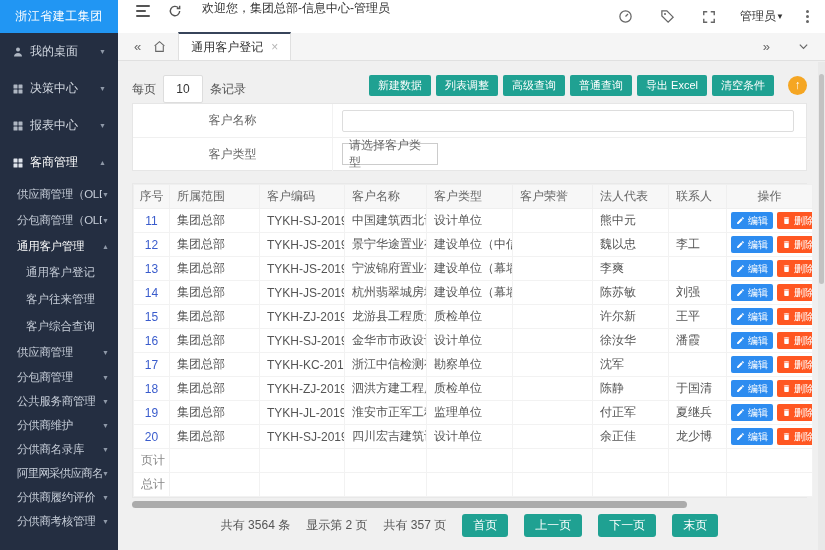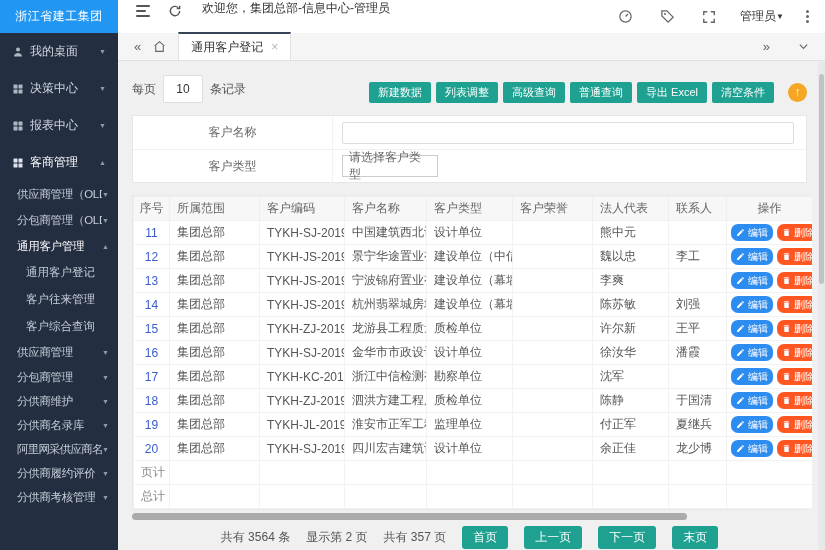--- a/index.html
+++ b/index.html
@@ -33,21 +33,21 @@
   .kebab i { width:3px; height:3px; border-radius:50%; background:#666; }
 
   .tabbar { height:28px; background:#f5f5f5; border-bottom:1px solid #e0e0e0; display:flex; align-items:flex-end; padding:0 10px; }
   .tab-nav { display:flex; align-items:center; height:28px; color:#666; font-size:13px; cursor:pointer; padding:0 6px; }
   .tab { height:28px; display:flex; align-items:center; gap:8px; background:#fff; border-left:1px solid #e0e0e0; border-right:1px solid #e0e0e0; border-top:2px solid #37445a; padding:0 12px; margin-left:6px; color:#333; cursor:pointer; }
   .tab-close { color:#b5b5b5; font-size:12px; cursor:pointer; }
   .tabbar-right { margin-left:auto; display:flex; align-items:center; gap:16px; height:28px; color:#666; }
 
   .content { flex:1; padding:14px 18px 0 14px; position:relative; }
 
-  .toolbar-row { display:flex; align-items:flex-end; margin-bottom:12px; }
+  .toolbar-row { display:flex; align-items:flex-start; }
   .per-page { display:flex; align-items:center; gap:7px; color:#555; }
   .per-page-input { width:40px; height:28px; border:1px solid #ddd; border-radius:2px; text-align:center; font-size:12px; color:#333; background:#fff; }
   .toolbar-buttons { margin-left:auto; display:flex; align-items:center; gap:5px; }
   .tbtn { background:#1fa192; color:#fff; border:none; height:21px; padding:0 9px; font-size:11px; border-radius:2px; cursor:pointer; white-space:nowrap; }
   .circle-btn { width:19px; height:19px; border-radius:50%; background:#f5a623; color:#fff; border:none; font-size:12px; line-height:17px; margin-left:9px; cursor:pointer; }
 
   .filter-box { background:#fff; border:1px solid #e6e6e6; margin-bottom:12px; }
   .filter-row { display:flex; align-items:center; height:33px; }
   .filter-row + .filter-row { border-top:1px solid #f0f0f0; }
   .filter-label { width:200px; text-align:center; color:#666; border-right:1px solid #f2f2f2; line-height:33px; height:33px; }
@@ -56,21 +56,21 @@
   .filter-select { width:96px; height:22px; border:1px solid #ccc; background:#fff; color:#666; display:flex; align-items:center; padding:0 6px; cursor:pointer; }
 
   .table-wrap { background:#fff; border:1px solid #e8e8e8; }
   table { width:100%; border-collapse:collapse; table-layout:fixed; font-size:12px; }
   th { background:#f7f7f7; color:#666; font-weight:normal; height:24px; padding:0 7px; text-align:left; border:1px solid #efefef; overflow:hidden; white-space:nowrap; }
   td { height:24px; padding:0 7px; color:#555; border:1px solid #f2f2f2; overflow:hidden; white-space:nowrap; background:#fff; }
   th.c, td.c { text-align:center; padding:0 2px; }
   td.seq { color:#3a5ccc; text-align:center; cursor:pointer; }
   td.sum { color:#888; text-align:center; }
   td.ops { text-align:center; padding:0 2px; }
-  .btn-edit, .btn-del { display:inline-flex; align-items:center; gap:3px; color:#fff; border:none; font-size:10px; height:17px; padding:0 5px; border-radius:7px; cursor:pointer; margin:0 2px; vertical-align:middle; }
+  .btn-edit, .btn-del { display:inline-flex; align-items:center; gap:3px; color:#fff; border:none; font-size:10px; height:17px; padding:0 5px; border-radius:2px; cursor:pointer; margin:0 2px; vertical-align:middle; }
   .btn-edit { background:#2d8cf0; }
   .btn-del { background:#ff5722; }
   .btn-edit svg, .btn-del svg { width:9px; height:9px; fill:#fff; }
 
   .hscrollbar { height:8px; margin-top:3px; position:relative; }
   .hthumb { position:absolute; left:0; top:0; height:7px; width:555px; background:#ababab; border-radius:4px; }
 
   .pagination { display:flex; align-items:center; justify-content:center; gap:16px; margin-top:5px; color:#555; }
   .pbtn { background:#1fa192; color:#fff; border:none; height:23px; padding:0 11px; font-size:12px; border-radius:3px; cursor:pointer; }
 
@@ -146,20 +146,24 @@
     <div class="sub-sub-item">
       <span class="nav-label">客户综合查询</span>
     </div>
 
     <div class="sub-item" style="height:25px">
       <span class="nav-label">供应商管理</span>
       <span class="caret">▼</span>
     </div>
     <div class="sub-item" style="height:24px">
       <span class="nav-label">分包商管理</span>
+      <span class="caret">▼</span>
+    </div>
+    <div class="sub-item" style="height:24px">
+      <span class="nav-label">公共服务商管理</span>
       <span class="caret">▼</span>
     </div>
     <div class="sub-item" style="height:24px">
       <span class="nav-label">分供商维护</span>
       <span class="caret">▼</span>
     </div>
     <div class="sub-item" style="height:24px">
       <span class="nav-label">分供商名录库</span>
       <span class="caret">▼</span>
     </div>

